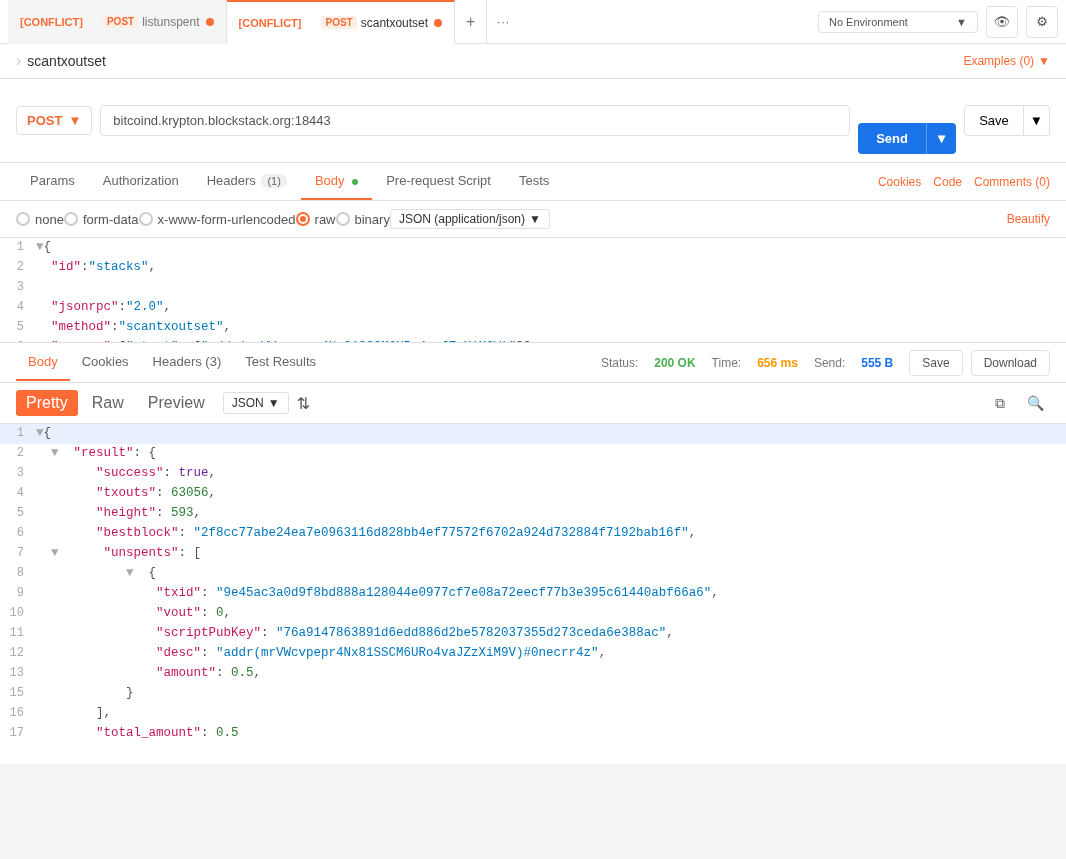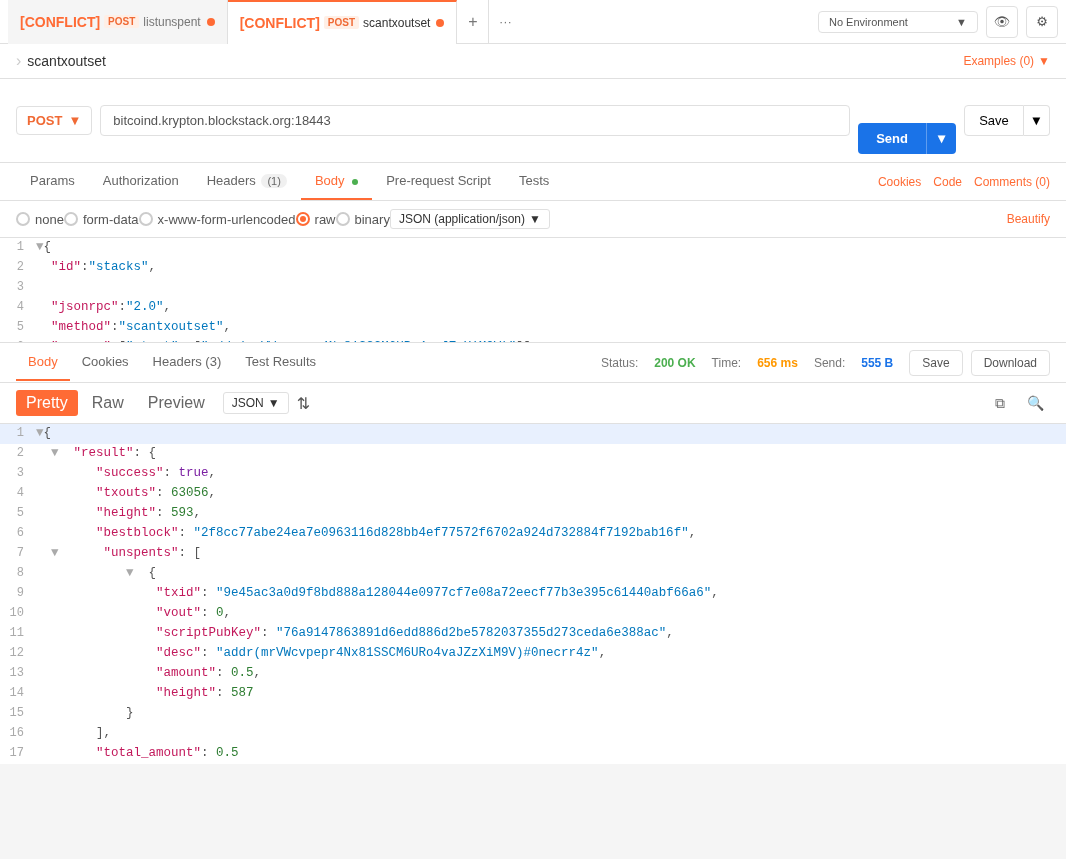--- a/index.html
+++ b/index.html
@@ -3,21 +3,21 @@
   <meta charset="utf-8">
   <style>
     * { box-sizing: border-box; margin: 0; padding: 0; }
     body { font-family: -apple-system, BlinkMacSystemFont, 'Segoe UI', sans-serif; font-size: 13px; background: #f5f5f5; color: #333; height: 859px; overflow: hidden; }
     
     
     .top-bar { display: flex; align-items: center; background: #fff; border-bottom: 1px solid #e0e0e0; height: 44px; padding: 0 8px; }
     .tab { display: flex; align-items: center; padding: 0 12px; height: 44px; border-right: 1px solid #e0e0e0; font-size: 12px; cursor: pointer; position: relative; }
     .tab.active { border-top: 2px solid #ff6b35; background: #fff; }
     .tab.inactive { background: #f5f5f5; color: #777; }
-    .tab .conflict-badge { color: #ff6b35; font-weight: 600; margin-right: 4px; font-size: 14px; }
+    .tab .conflict-badge { color: #ff6b35; font-weight: 600; margin-right: 20px; font-size: 11px; }
     .tab .method-badge { font-size: 10px; font-weight: 700; padding: 1px 4px; border-radius: 2px; margin-right: 4px; }
     .method-post { background: #ffefe6; color: #f06a35; }
     .tab .dot { width: 8px; height: 8px; border-radius: 50%; background: #ff6b35; margin-left: 6px; }
     .tab-add { width: 32px; height: 44px; display: flex; align-items: center; justify-content: center; cursor: pointer; color: #777; font-size: 16px; border-right: 1px solid #e0e0e0; }
     .tab-more { width: 32px; height: 44px; display: flex; align-items: center; justify-content: center; cursor: pointer; color: #777; }
     .top-bar-right { margin-left: auto; display: flex; align-items: center; gap: 8px; }
     .env-select { display: flex; align-items: center; border: 1px solid #e0e0e0; border-radius: 4px; padding: 4px 10px; background: #fff; cursor: pointer; font-size: 11px; color: #555; min-width: 160px; justify-content: space-between; }
     .icon-btn { width: 32px; height: 32px; display: flex; align-items: center; justify-content: center; border: 1px solid #e0e0e0; border-radius: 4px; background: #fff; cursor: pointer; color: #555; }
 
     
@@ -324,24 +324,20 @@
     </div>
     <div class="code-line">
       <span class="line-num">12</span>
       <span class="line-content">                <span class="token-key">"desc"</span><span class="token-punct">: </span><span class="token-string">"addr(mrVWcvpepr4Nx81SSCM6URo4vaJZzXiM9V)#0necrr4z"</span><span class="token-punct">,</span></span>
     </div>
     <div class="code-line">
       <span class="line-num">13</span>
       <span class="line-content">                <span class="token-key">"amount"</span><span class="token-punct">: </span><span class="token-num">0.5</span><span class="token-punct">,</span></span>
     </div>
     <div class="code-line">
-      <span class="line-num">14</span>
-      <span class="line-content">                <span class="token-key">"height"</span><span class="token-punct">: </span><span class="token-num">587</span></span>
-    </div>
-    <div class="code-line">
       <span class="line-num">15</span>
       <span class="line-content">            <span class="token-punct">}</span></span>
     </div>
     <div class="code-line">
       <span class="line-num">16</span>
       <span class="line-content">        <span class="token-punct">],</span></span>
     </div>
     <div class="code-line">
       <span class="line-num">17</span>
       <span class="line-content">        <span class="token-key">"total_amount"</span><span class="token-punct">: </span><span class="token-num">0.5</span></span>

